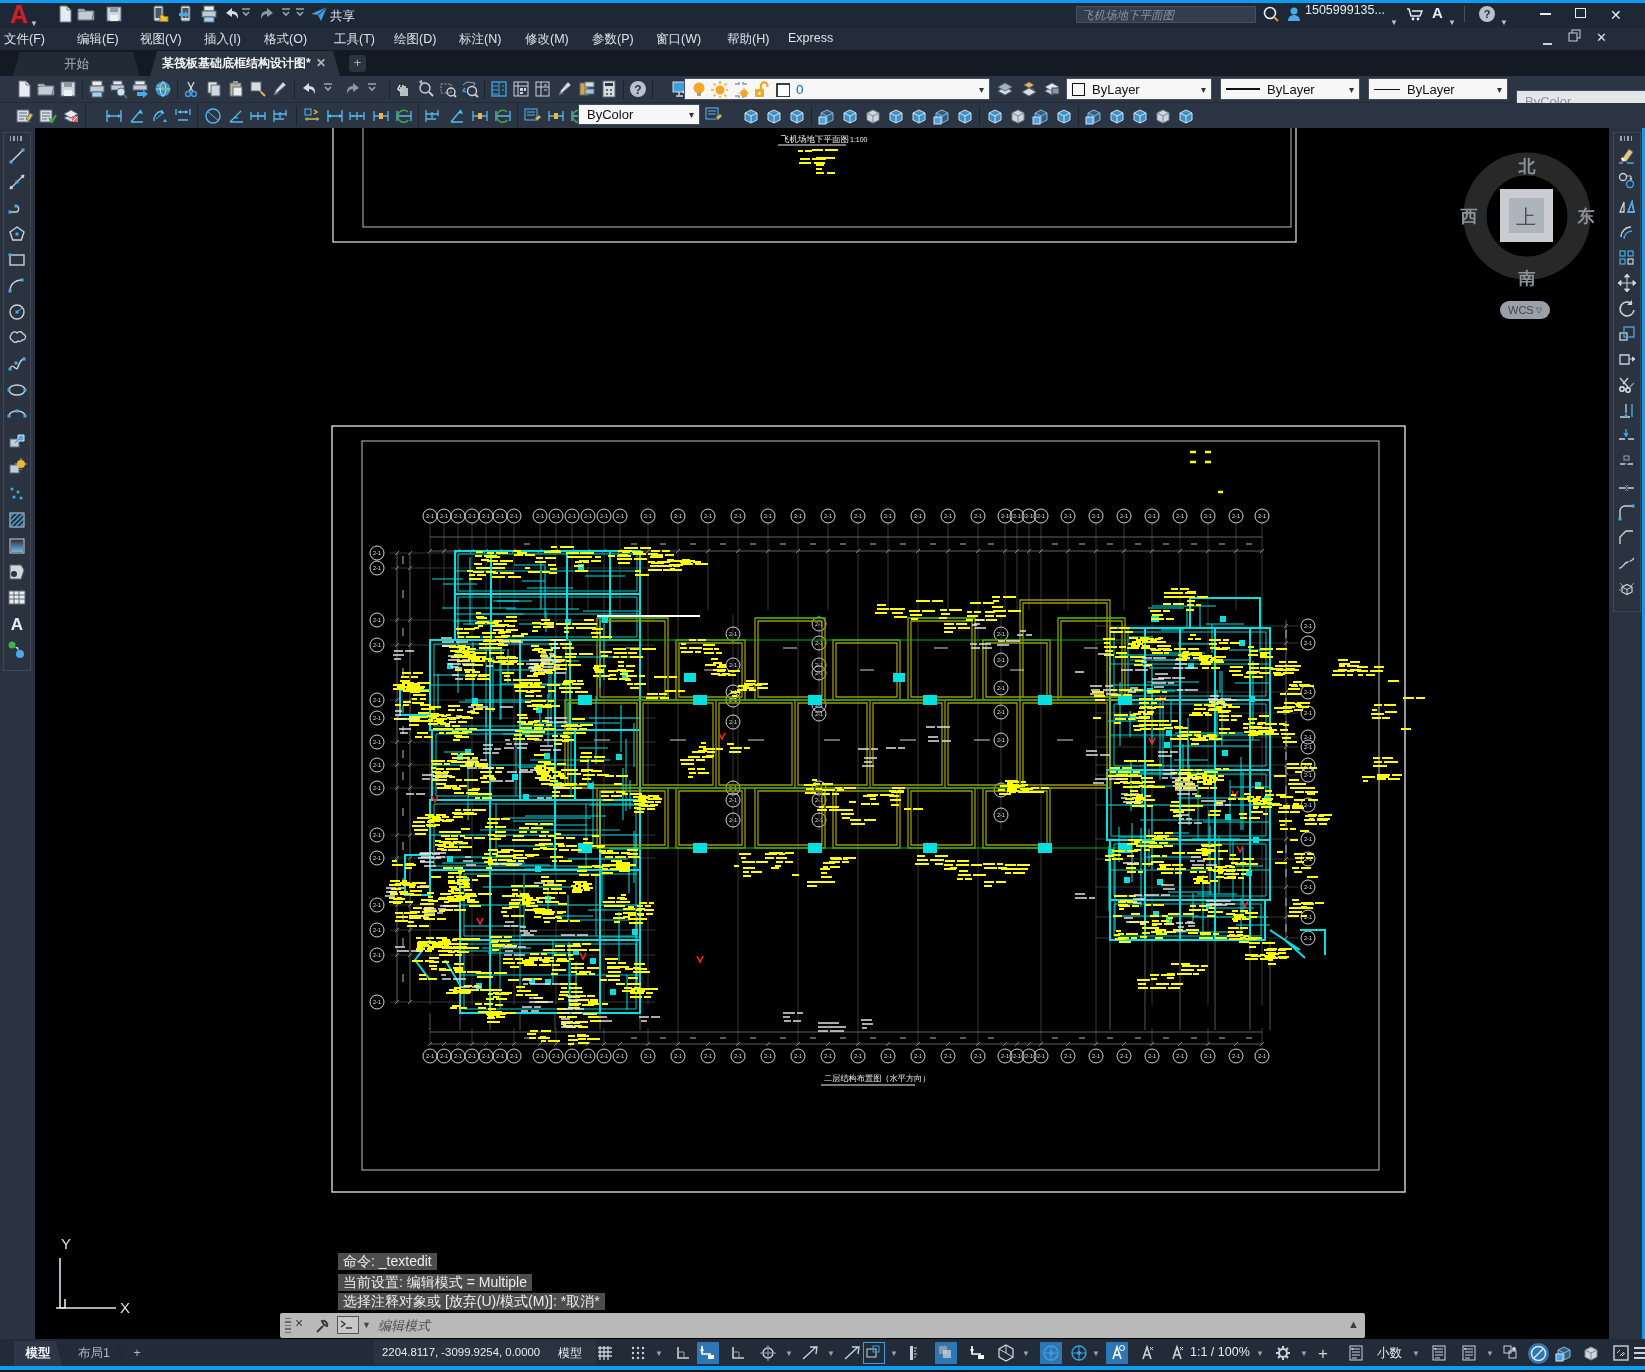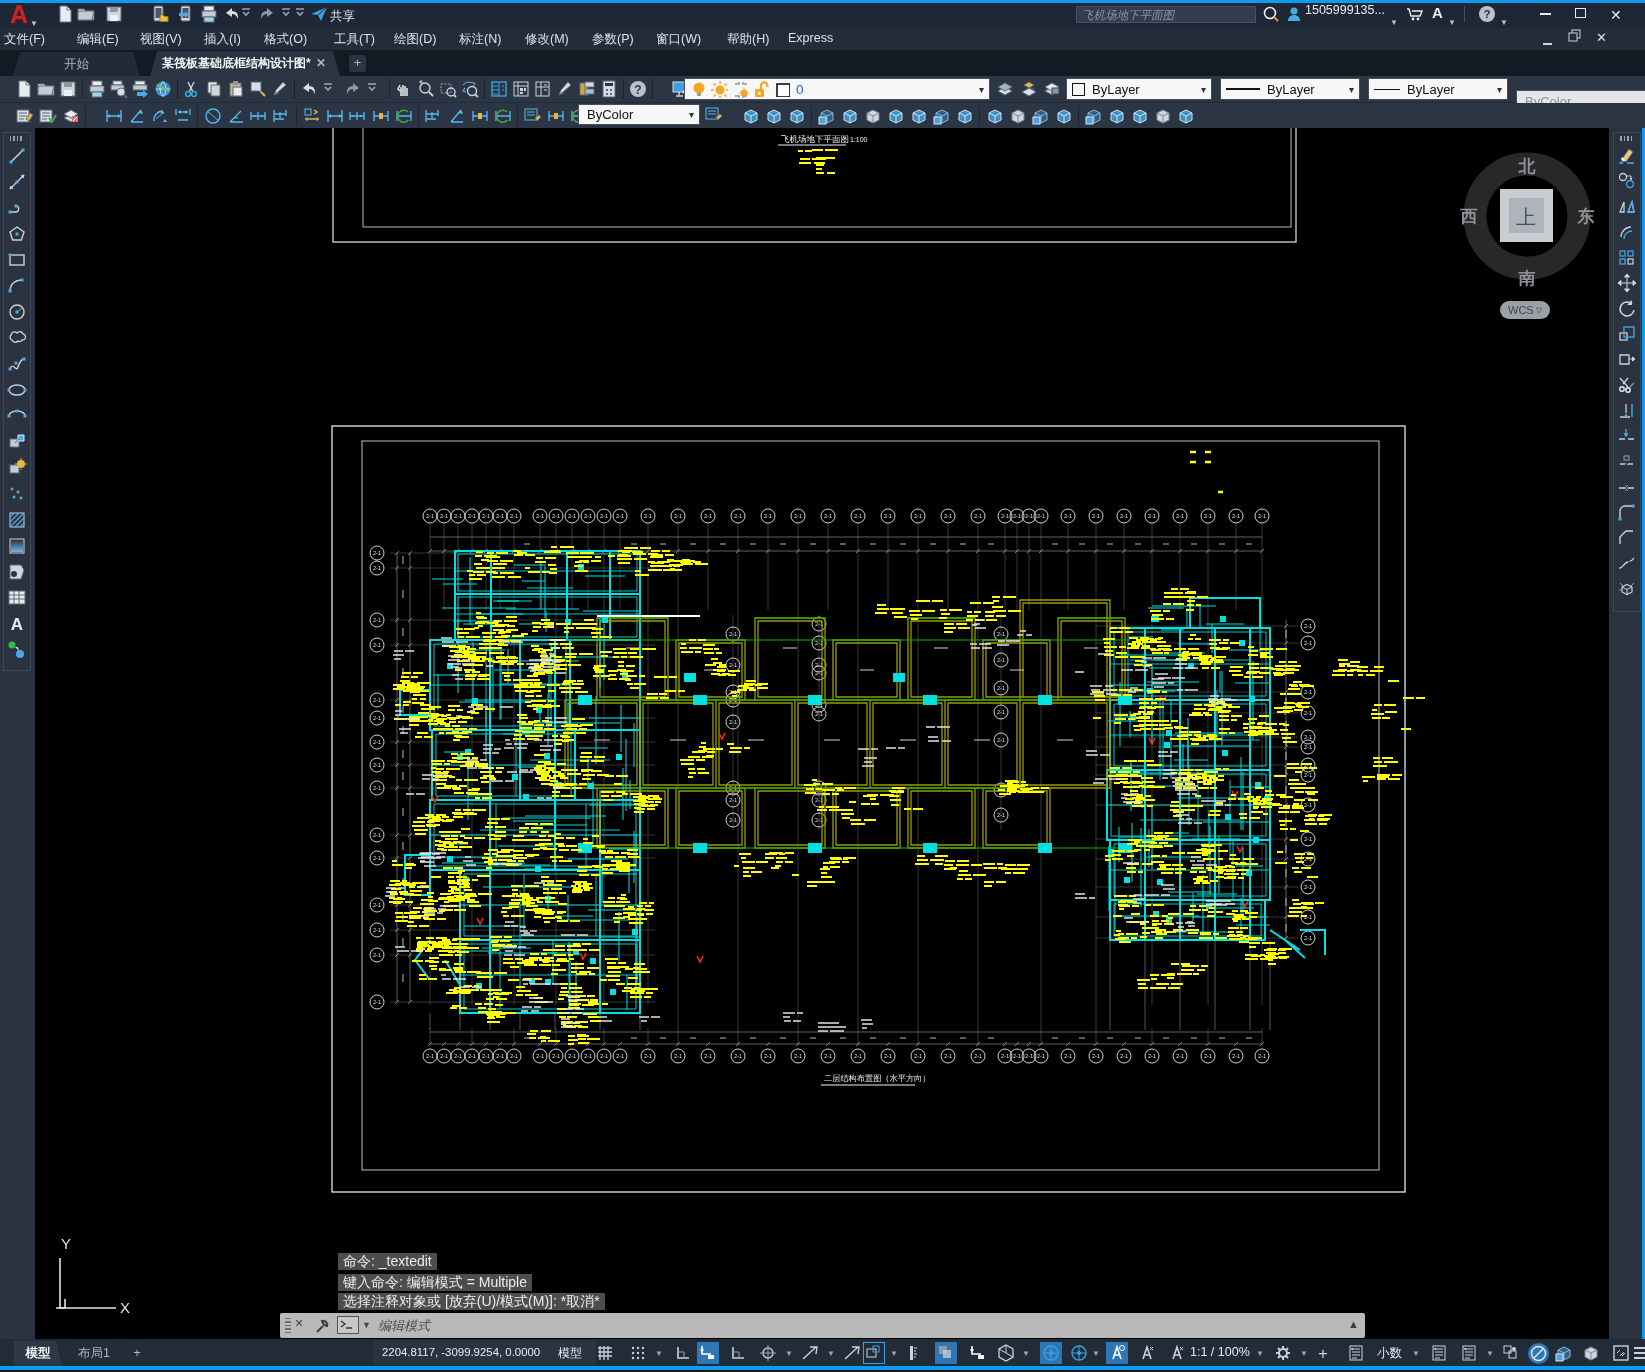--- a/index.html
+++ b/index.html
@@ -1372,21 +1372,21 @@
       <text x="1527" y="172">北</text>
       <text x="1527" y="284">南</text>
       <text x="1469" y="222">西</text>
       <text x="1586" y="222">东</text>
     </g>
     <rect x="1500" y="301" width="50" height="18" rx="9" fill="#9aa0a8"></rect>
     <text x="1508" y="314" font-size="11" fill="#3f454d">WCS</text>
     <text x="1536" y="313" font-size="8" fill="#3f454d">▽</text>
   </svg>
 <div class="abs" style="left:338px;top:1253px;background:#4d4d4d;color:#ececec;font-size:14px;padding:0 5px;line-height:16.5px;white-space:pre">命令: _textedit</div>
-<div class="abs" style="left:338px;top:1274px;background:#4d4d4d;color:#ececec;font-size:14px;padding:0 5px;line-height:16.5px;white-space:pre">键入命令: 编辑模式 = Multiple</div>
+<div class="abs" style="left:338px;top:1274px;background:#4d4d4d;color:#ececec;font-size:14px;padding:0 5px;line-height:16.5px;white-space:pre">当前设置: 编辑模式 = Multiple</div>
 <div class="abs" style="left:338px;top:1293px;background:#4d4d4d;color:#ececec;font-size:14px;padding:0 5px;line-height:16.5px;white-space:pre">选择注释对象或 [放弃(U)/模式(M)]: *取消*</div>
 <div class="abs">
     <svg class="abs" style="left:40px;top:1235px" width="100" height="90" viewBox="0 0 100 90">
       <g stroke="#dfe3e8" stroke-width="1.6" fill="none">
         <path d="M20 23v50h56"></path>
         <path d="M16 73h9v-9"></path>
       </g>
       <text x="21" y="14" fill="#dfe3e8" font-size="15">Y</text>
       <text x="80" y="78" fill="#dfe3e8" font-size="15">X</text>
     </svg>

